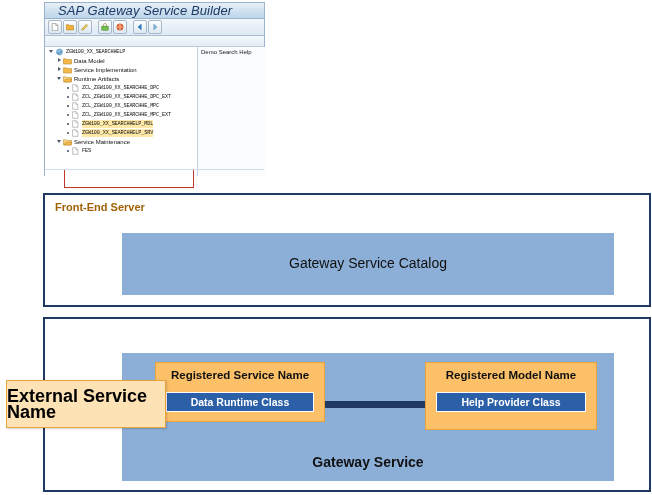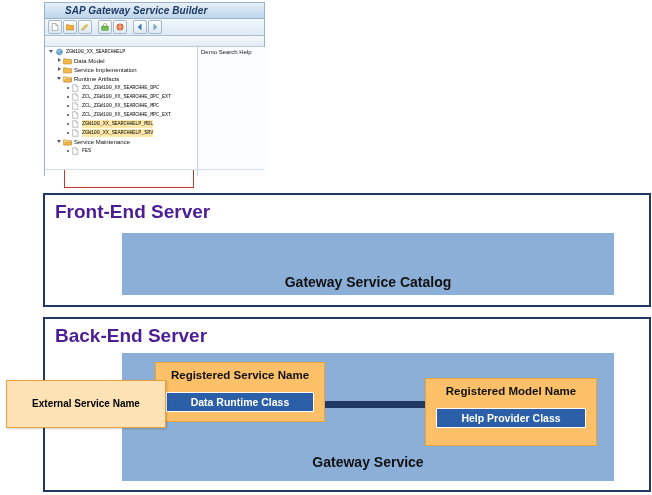--- a/index.html
+++ b/index.html
@@ -18,22 +18,22 @@
     border:1px solid #9bb2cb;
     box-sizing:border-box;
   }
   #sap-titlebar{
     height:15px;
     background:linear-gradient(to bottom,#e8f0f8 0%,#cfe0f0 55%,#bed5ea 100%);
     border-bottom:1px solid #9bb2cb;
     display:flex; align-items:center;
   }
   #sap-title{
-    font-size:10px; font-weight:bold; font-style:italic;
-    color:#1b3a63; padding-left:20px; letter-spacing:.1px;
+    font-size:13px; font-weight:normal; font-style:italic;
+    color:#1b3a63; padding-left:13px; letter-spacing:.1px;
     white-space:nowrap;
   }
   #sap-toolbar{
     height:16px;
     background:linear-gradient(to bottom,#f2f7fb 0%,#dde9f4 100%);
     border-bottom:1px solid #a9bed4;
     display:flex; align-items:center; gap:1px; padding-left:3px;
   }
   .tb-btn{
     width:12px;height:12px;
@@ -124,48 +124,48 @@
     position:absolute;
     border:2px solid #1f3864;
     background:#ffffff;
     box-sizing:border-box;
   }
   #front-end-box{left:43px;top:193px;width:608px;height:114px;}
   #back-end-box{left:43px;top:317px;width:608px;height:175px;}
 
   .server-title{
     position:absolute;left:10px;top:6px;
-    font-size:19px;font-weight:bold;color:#4c1d95;
+    font-size:11px;font-weight:bold;color:#a16207;
   }
 
   .gw-band{
     position:absolute;
     background:#8cafd8;
   }
   #fe-band{left:77px;top:38px;width:492px;height:62px;}
   #be-band{left:77px;top:34px;width:492px;height:128px;}
 
   #gw-catalog-label{
     position:absolute;left:0;right:0;top:22px;
-    text-align:center;font-size:14px;font-weight:bold;color:#111;margin-top:19px;
+    text-align:center;font-size:14px;font-weight:normal;color:#111;
   }
   #gw-service-label{
     position:absolute;left:0;right:0;bottom:11px;
     text-align:center;font-size:14px;font-weight:bold;color:#111;
   }
 
   
   .orange-card{
     position:absolute;
     background:#fbc068;
     border:1px solid #e8a33d;
     box-sizing:border-box;
   }
   #svc-card{left:155px;top:362px;width:170px;height:60px;}
-  #mdl-card{left:425px;top:378px;width:172px;height:68px;}
+  #mdl-card{left:425px;top:362px;width:172px;height:68px;}
   .card-title{
     position:absolute;left:0;right:0;top:6px;
     text-align:center;font-size:11.5px;font-weight:bold;color:#111;
   }
   .blue-pill{
     position:absolute;left:10px;right:10px;top:29px;height:20px;
     background:#2b5fa8;
     border:1.5px solid #ffffff;
     box-sizing:border-box;
     display:flex;align-items:center;justify-content:center;
@@ -182,21 +182,21 @@
   
   #callout{
     position:absolute;left:6px;top:380px;width:160px;height:48px;
     background:#fde2b5;
     border:1.5px solid #e8a33d;
     box-sizing:border-box;
     display:flex;align-items:center;justify-content:center;
     box-shadow:1px 1px 2px rgba(0,0,0,.18);
   }
   #callout-text{
-    font-size:10px;font-weight:bold;color:#000;text-align:left;line-height:16px;
+    font-size:18px;font-weight:bold;color:#000;text-align:left;line-height:16px;
   }
 </style>
 </head>
 <body>
 
 <div id="sap-window">
 
   <div id="sap-titlebar">
     <div id="sap-title">SAP Gateway Service Builder</div>
   </div>
@@ -376,21 +376,20 @@
 </div>
 
 <div id="front-end-box" class="server-box">
   <div class="server-title">Front-End Server</div>
   <div id="fe-band" class="gw-band">
     <div id="gw-catalog-label">Gateway Service Catalog</div>
   </div>
 </div>
 
 <div id="back-end-box" class="server-box">
-  <div class="server-title">Back-End Server</div>
   <div id="be-band" class="gw-band">
     <div id="gw-service-label">Gateway Service</div>
   </div>
 </div>
 
 <div id="connector"></div>
 
 <div id="svc-card" class="orange-card">
   <div class="card-title">Registered Service Name</div>
   <div class="blue-pill">

